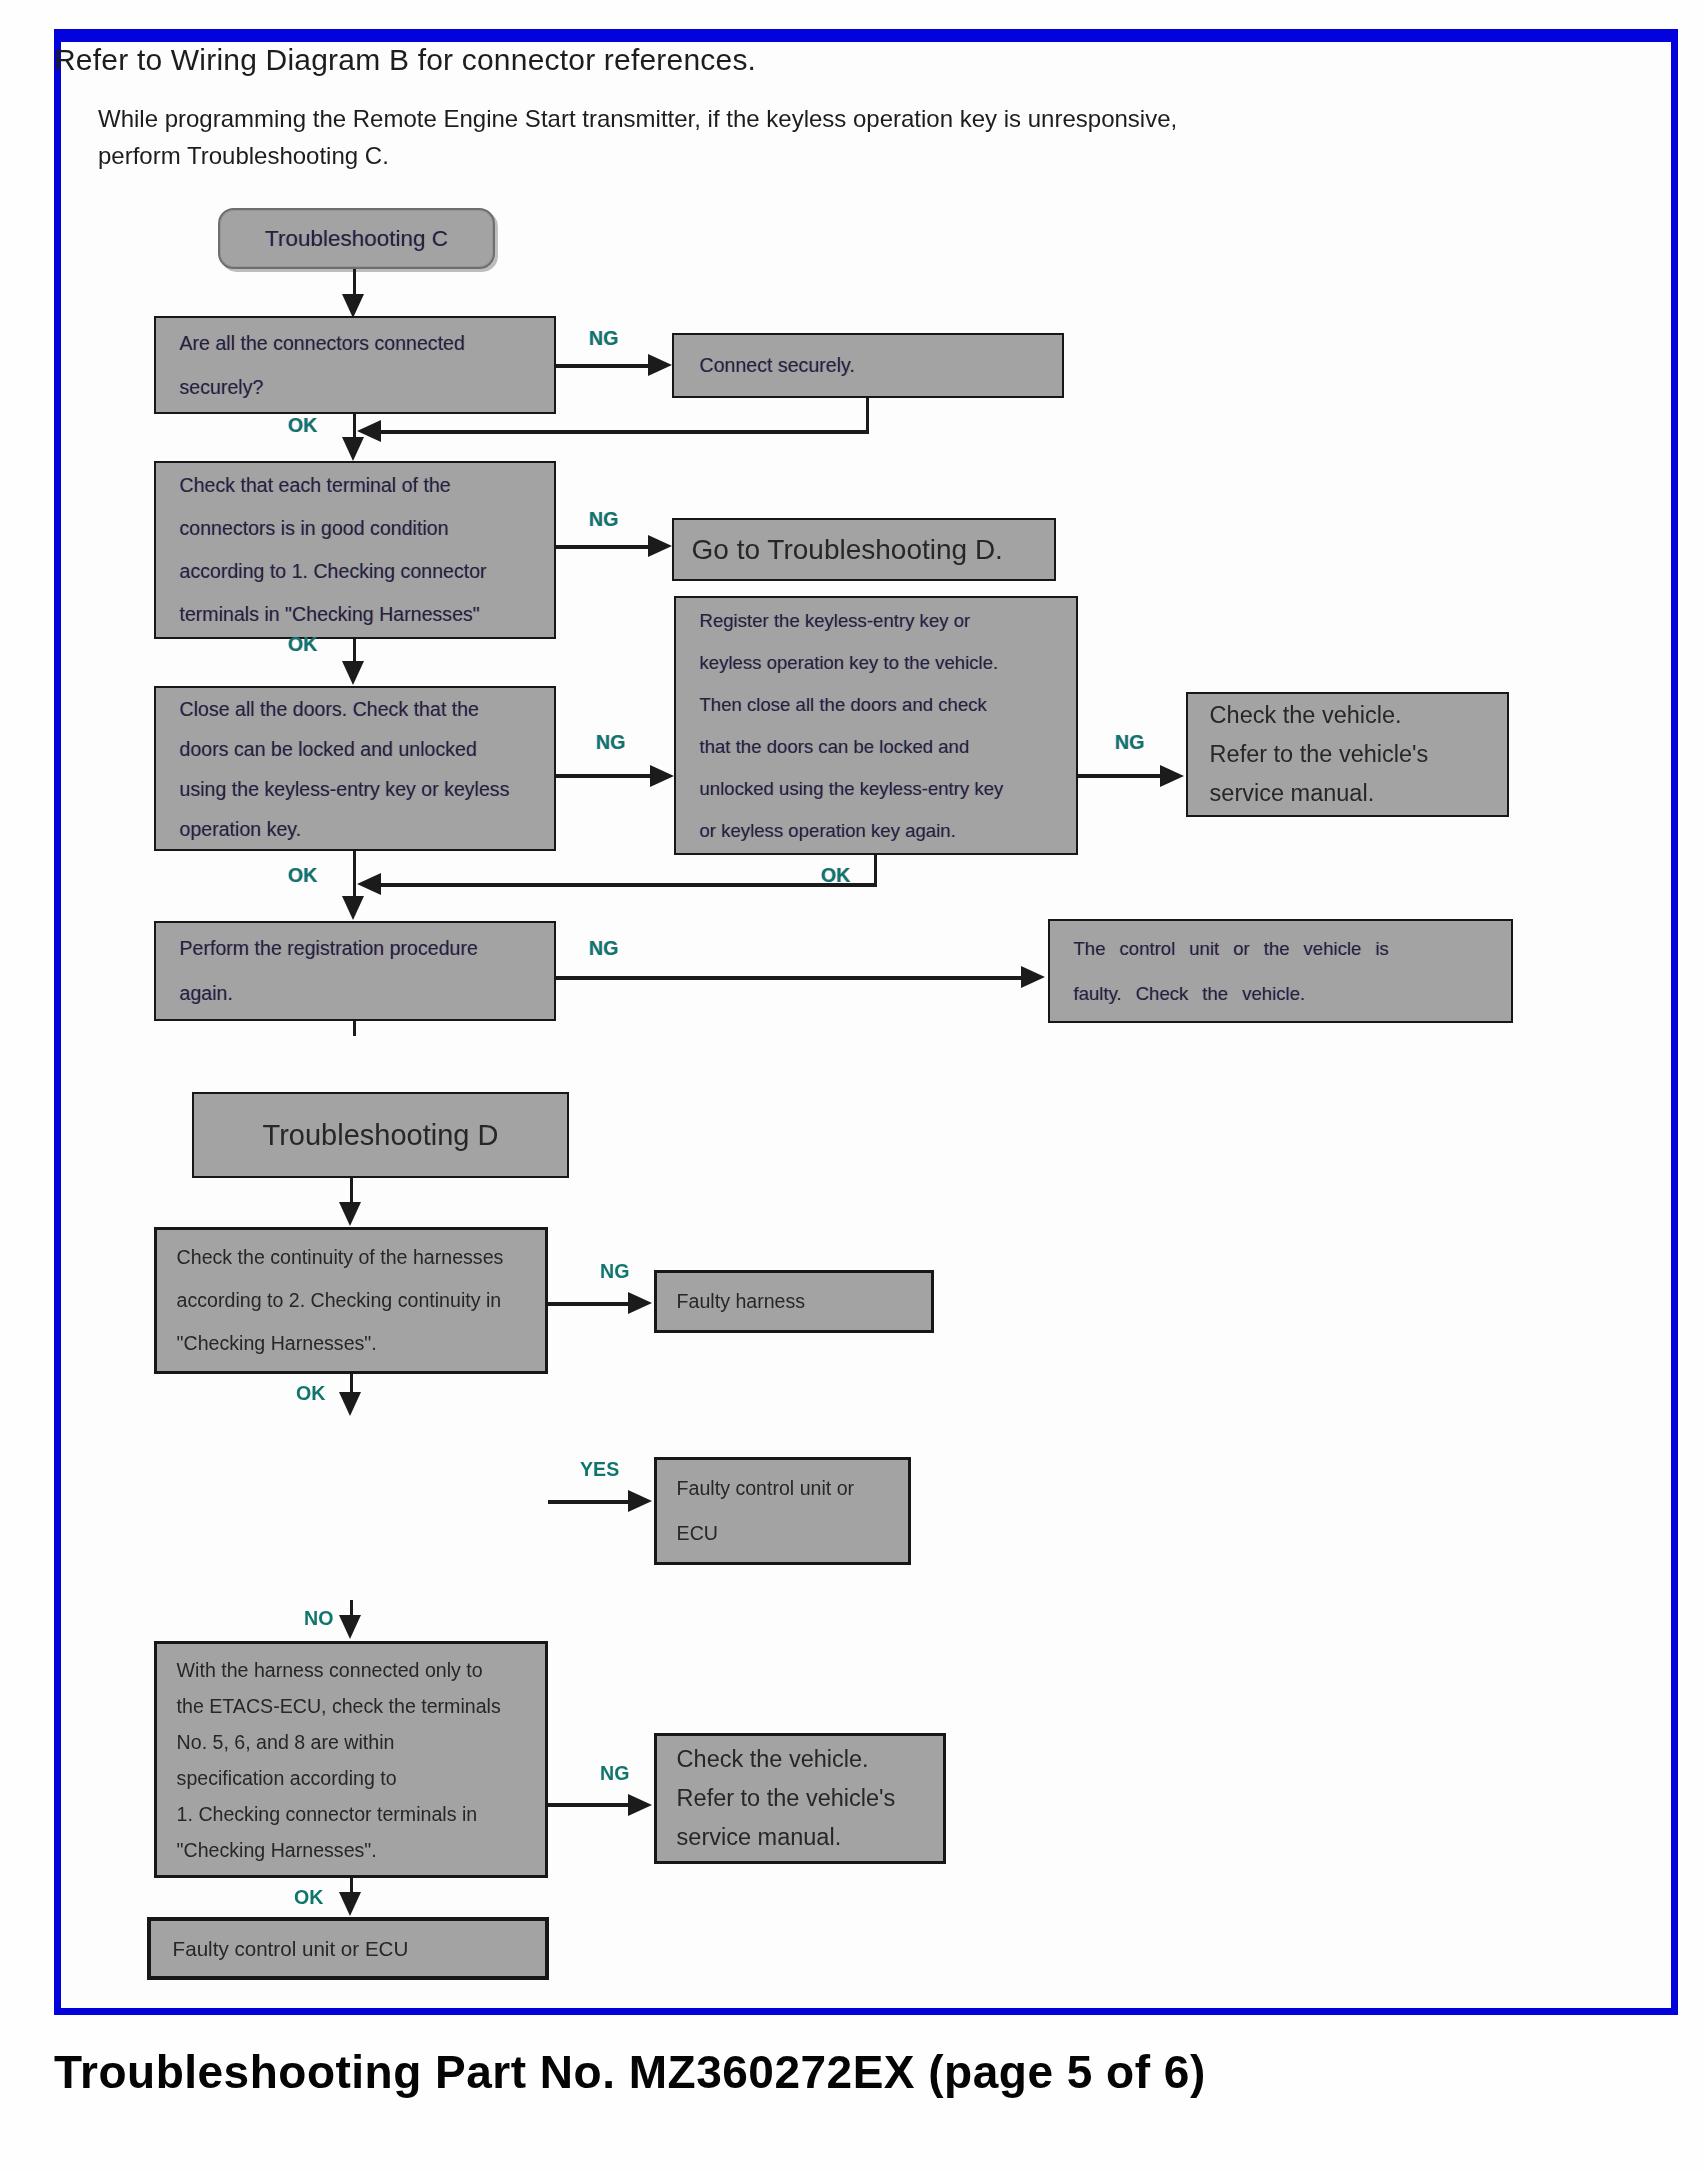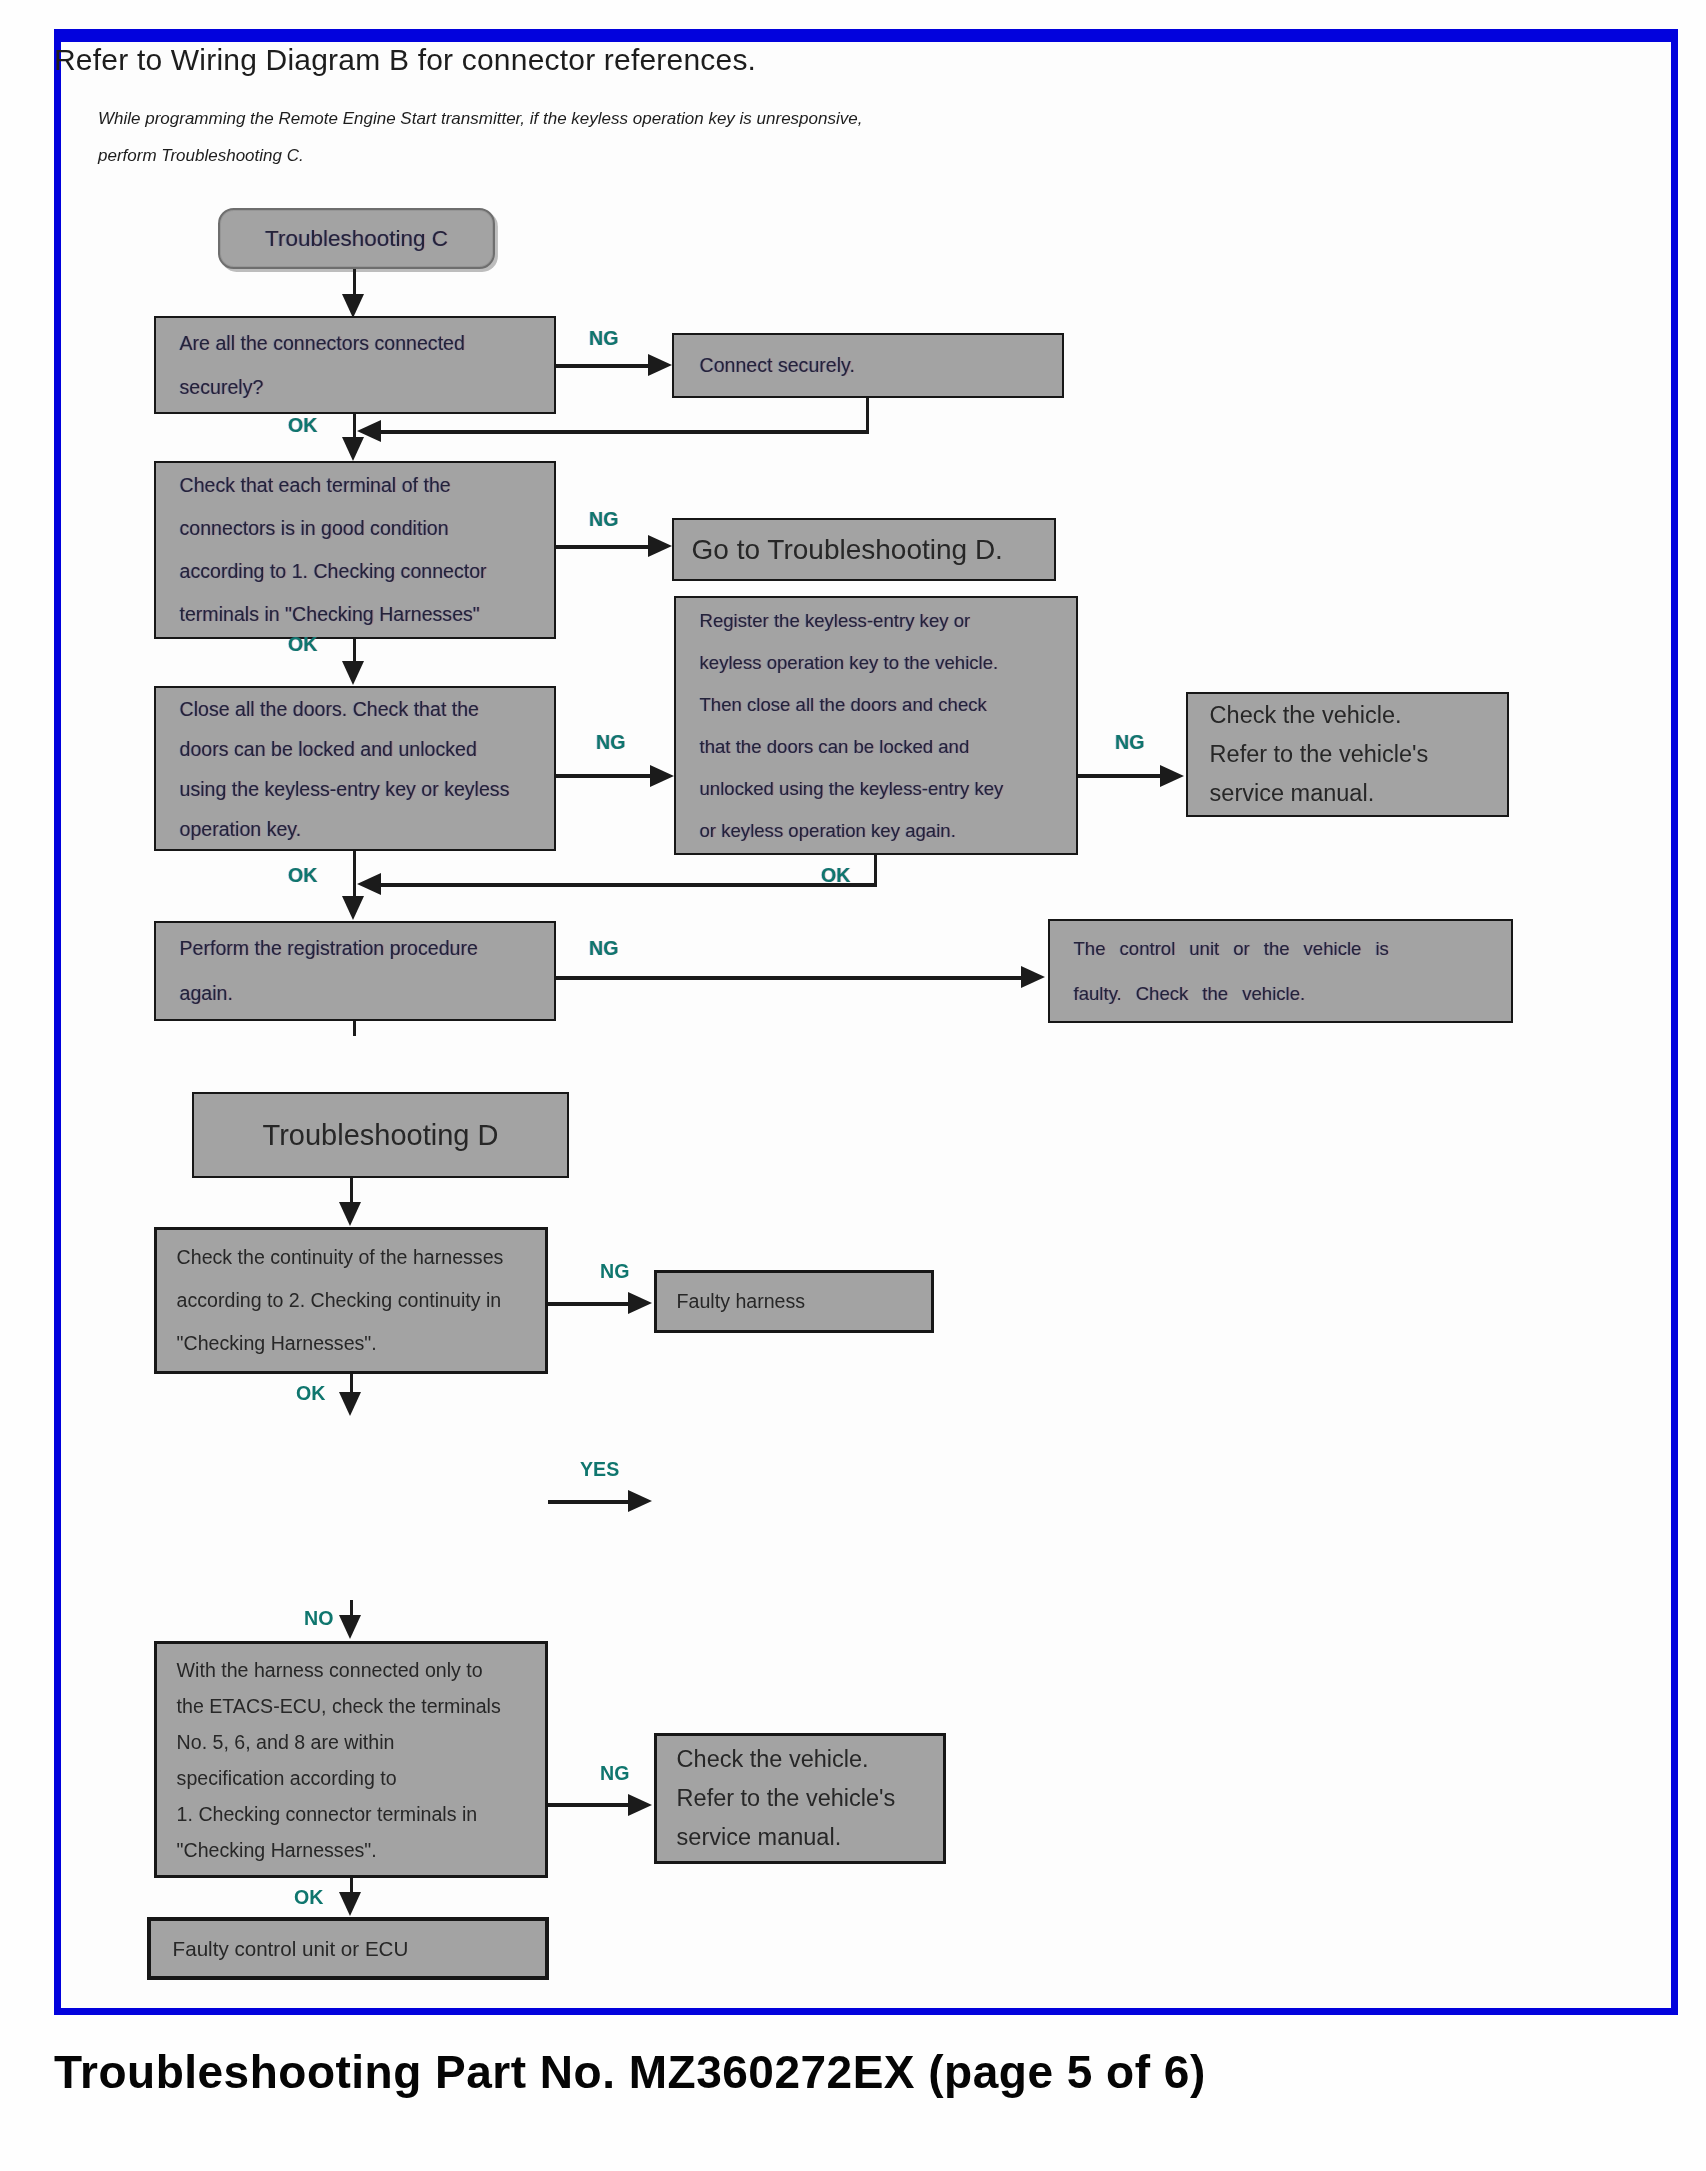--- a/index.html
+++ b/index.html
@@ -10,21 +10,21 @@
   .frame{
     position:absolute;left:54px;top:29px;width:1624px;height:1986px;
     border:7.8px solid #0202dd;border-top-width:13.7px;box-sizing:border-box;background:#fdfdfd;
   }
   .title{
     position:absolute;left:54px;top:43px;width:1624px;text-align:left;
     font-size:30px;color:#1d1d1d;letter-spacing:0.2px;filter:blur(0.3px);
   }
   .intro{
     position:absolute;left:98px;top:100px;width:1509px;
-    font-size:17px;line-height:37px;color:#1d1d1d;white-space:pre-line;filter:blur(0.3px);font-style:italic;
+    font-size:24px;line-height:37px;color:#1d1d1d;white-space:pre-line;filter:blur(0.3px);
   }
   .node{
     position:absolute;background:#a3a3a3;border:2.9px solid #171717;box-sizing:border-box;
     display:flex;align-items:center;
   }
   .node .txt{white-space:pre-line;}
   .start-c{
     border:2.9px solid #6e6e6e;border-radius:15.7px;justify-content:center;
     box-shadow:2.9px 2.9px 0 rgba(110,110,110,.45), inset 0 0 0 1px rgba(110,110,110,.25);
   }
@@ -178,20 +178,24 @@
 
   <div class="lbl" style="left:296px;top:1382px;">OK</div>
   <div class="vl" style="left:350px;top:1374px;height:19.6px;"></div>
   <div class="ah down" style="left:339px;top:1392px;"></div>
 
 
   <div class="lbl" style="left:580px;top:1458px;">YES</div>
   <div class="hl" style="left:548px;top:1500px;width:82px;"></div>
   <div class="ah right" style="left:628px;top:1490px;"></div>
 
+  <div class="node" style="left:654px;top:1457px;width:257px;height:108px;border-width:3.9px;">
+    <span class="txt cl" style="font-size:19.6px;line-height:45px;padding-left:19.6px;">Faulty control unit or
+ECU</span>
+  </div>
 
   <div class="lbl" style="left:304px;top:1607px;">NO</div>
   <div class="vl" style="left:350px;top:1600px;height:17.6px;"></div>
   <div class="ah down" style="left:339px;top:1615px;"></div>
 
   <div class="node" style="left:154px;top:1641px;width:394px;height:237px;border-width:3.9px;">
     <span class="txt cl q" style="line-height:36px;padding-left:19.6px;">With the harness connected only to
 the ETACS-ECU, check the terminals
 No. 5, 6, and 8 are within
 specification according to

